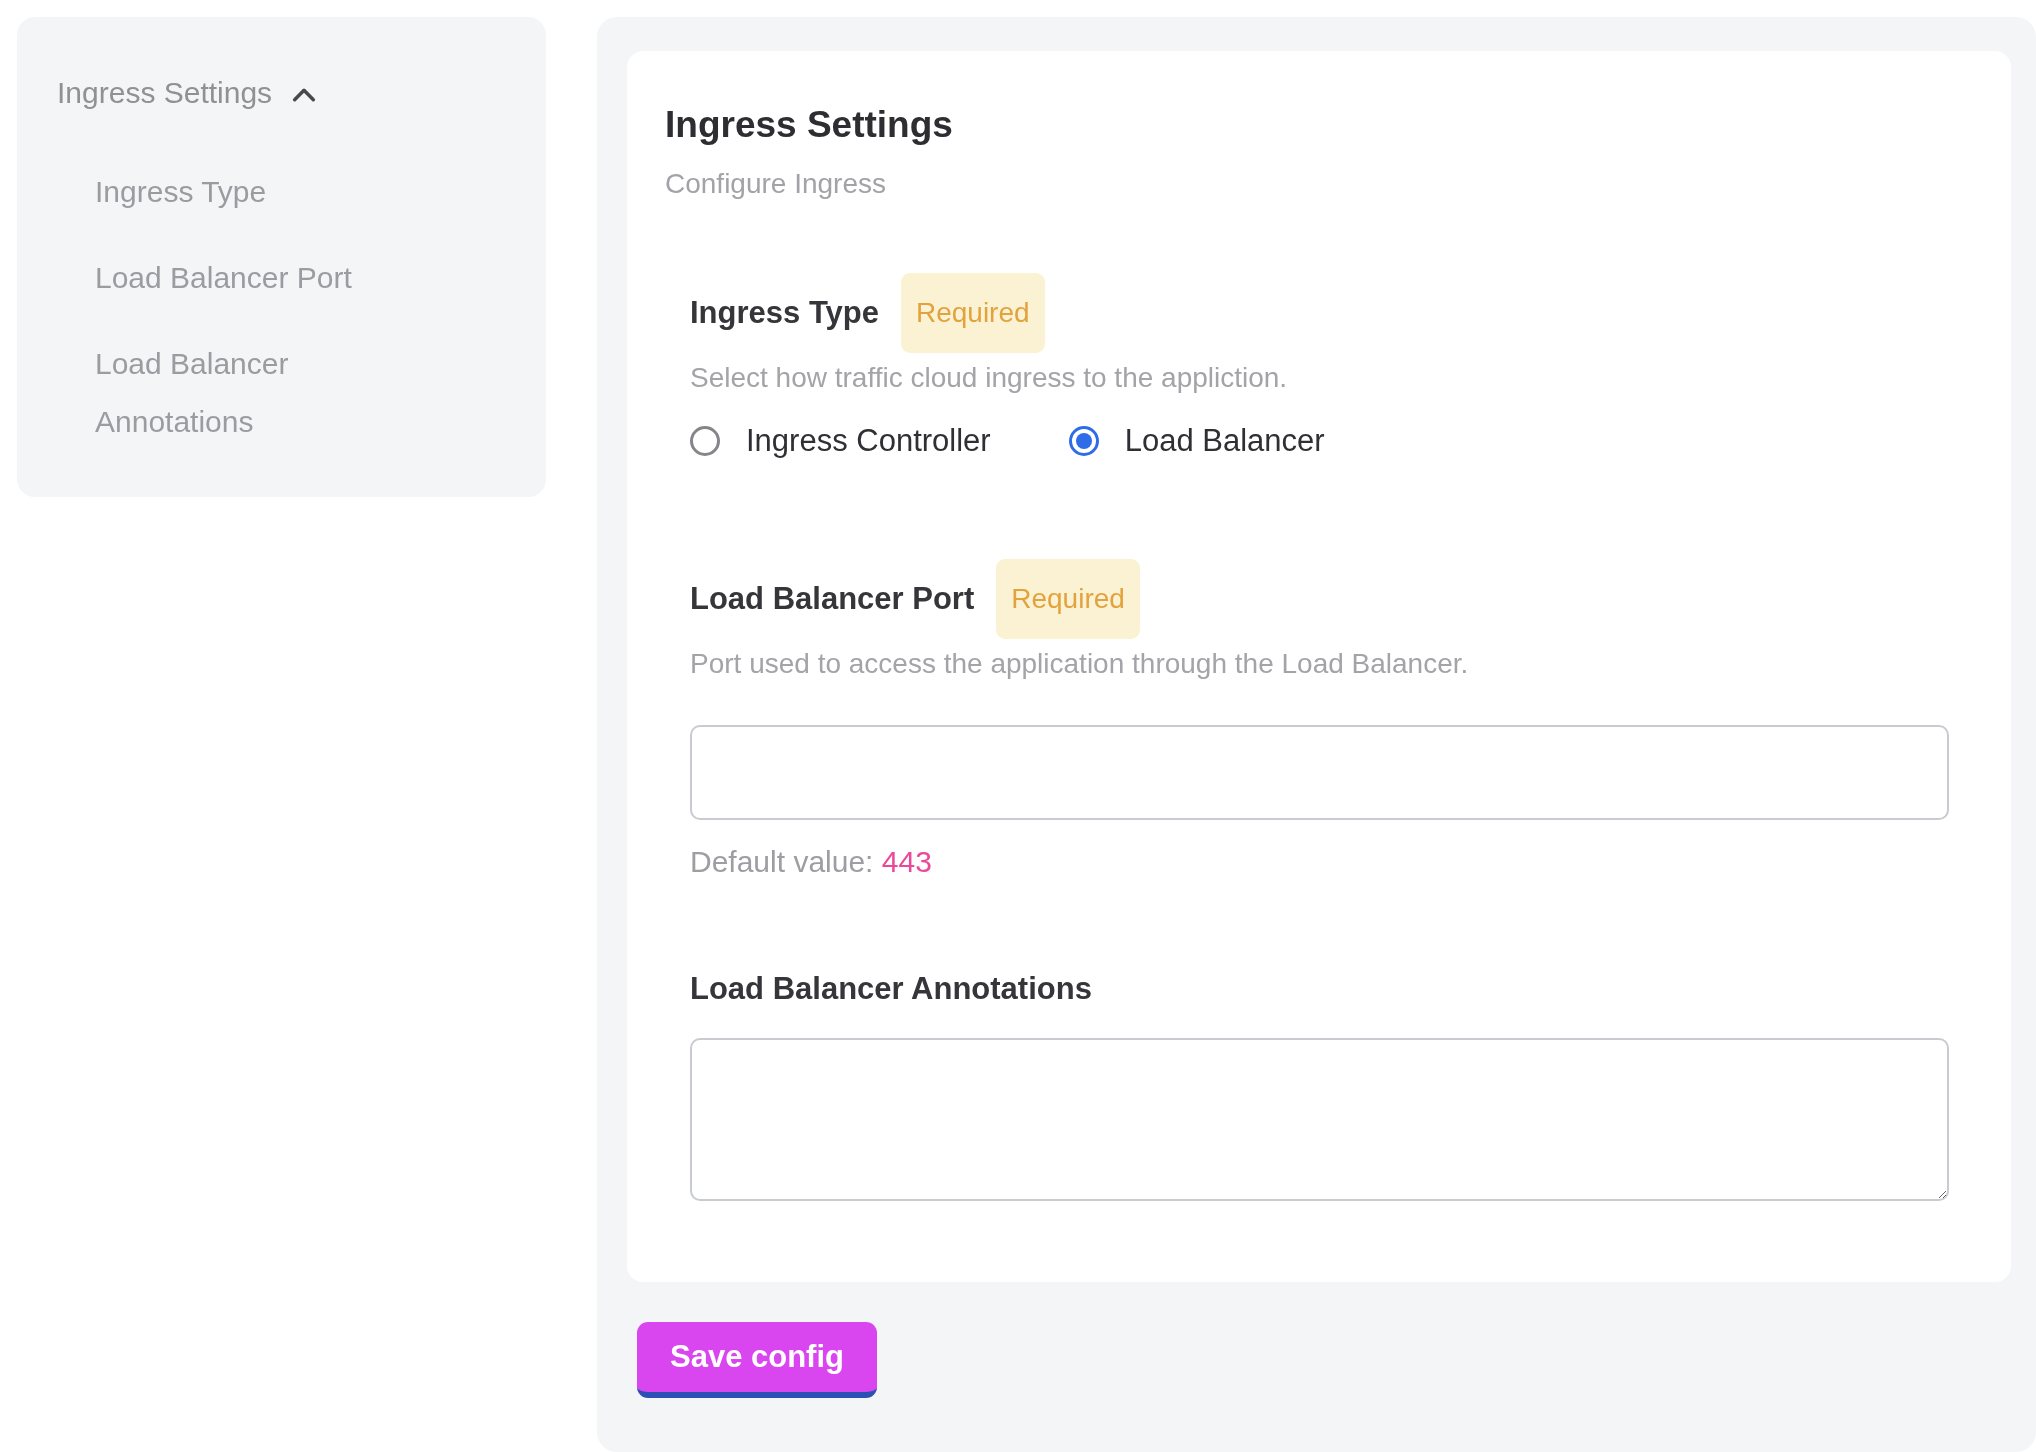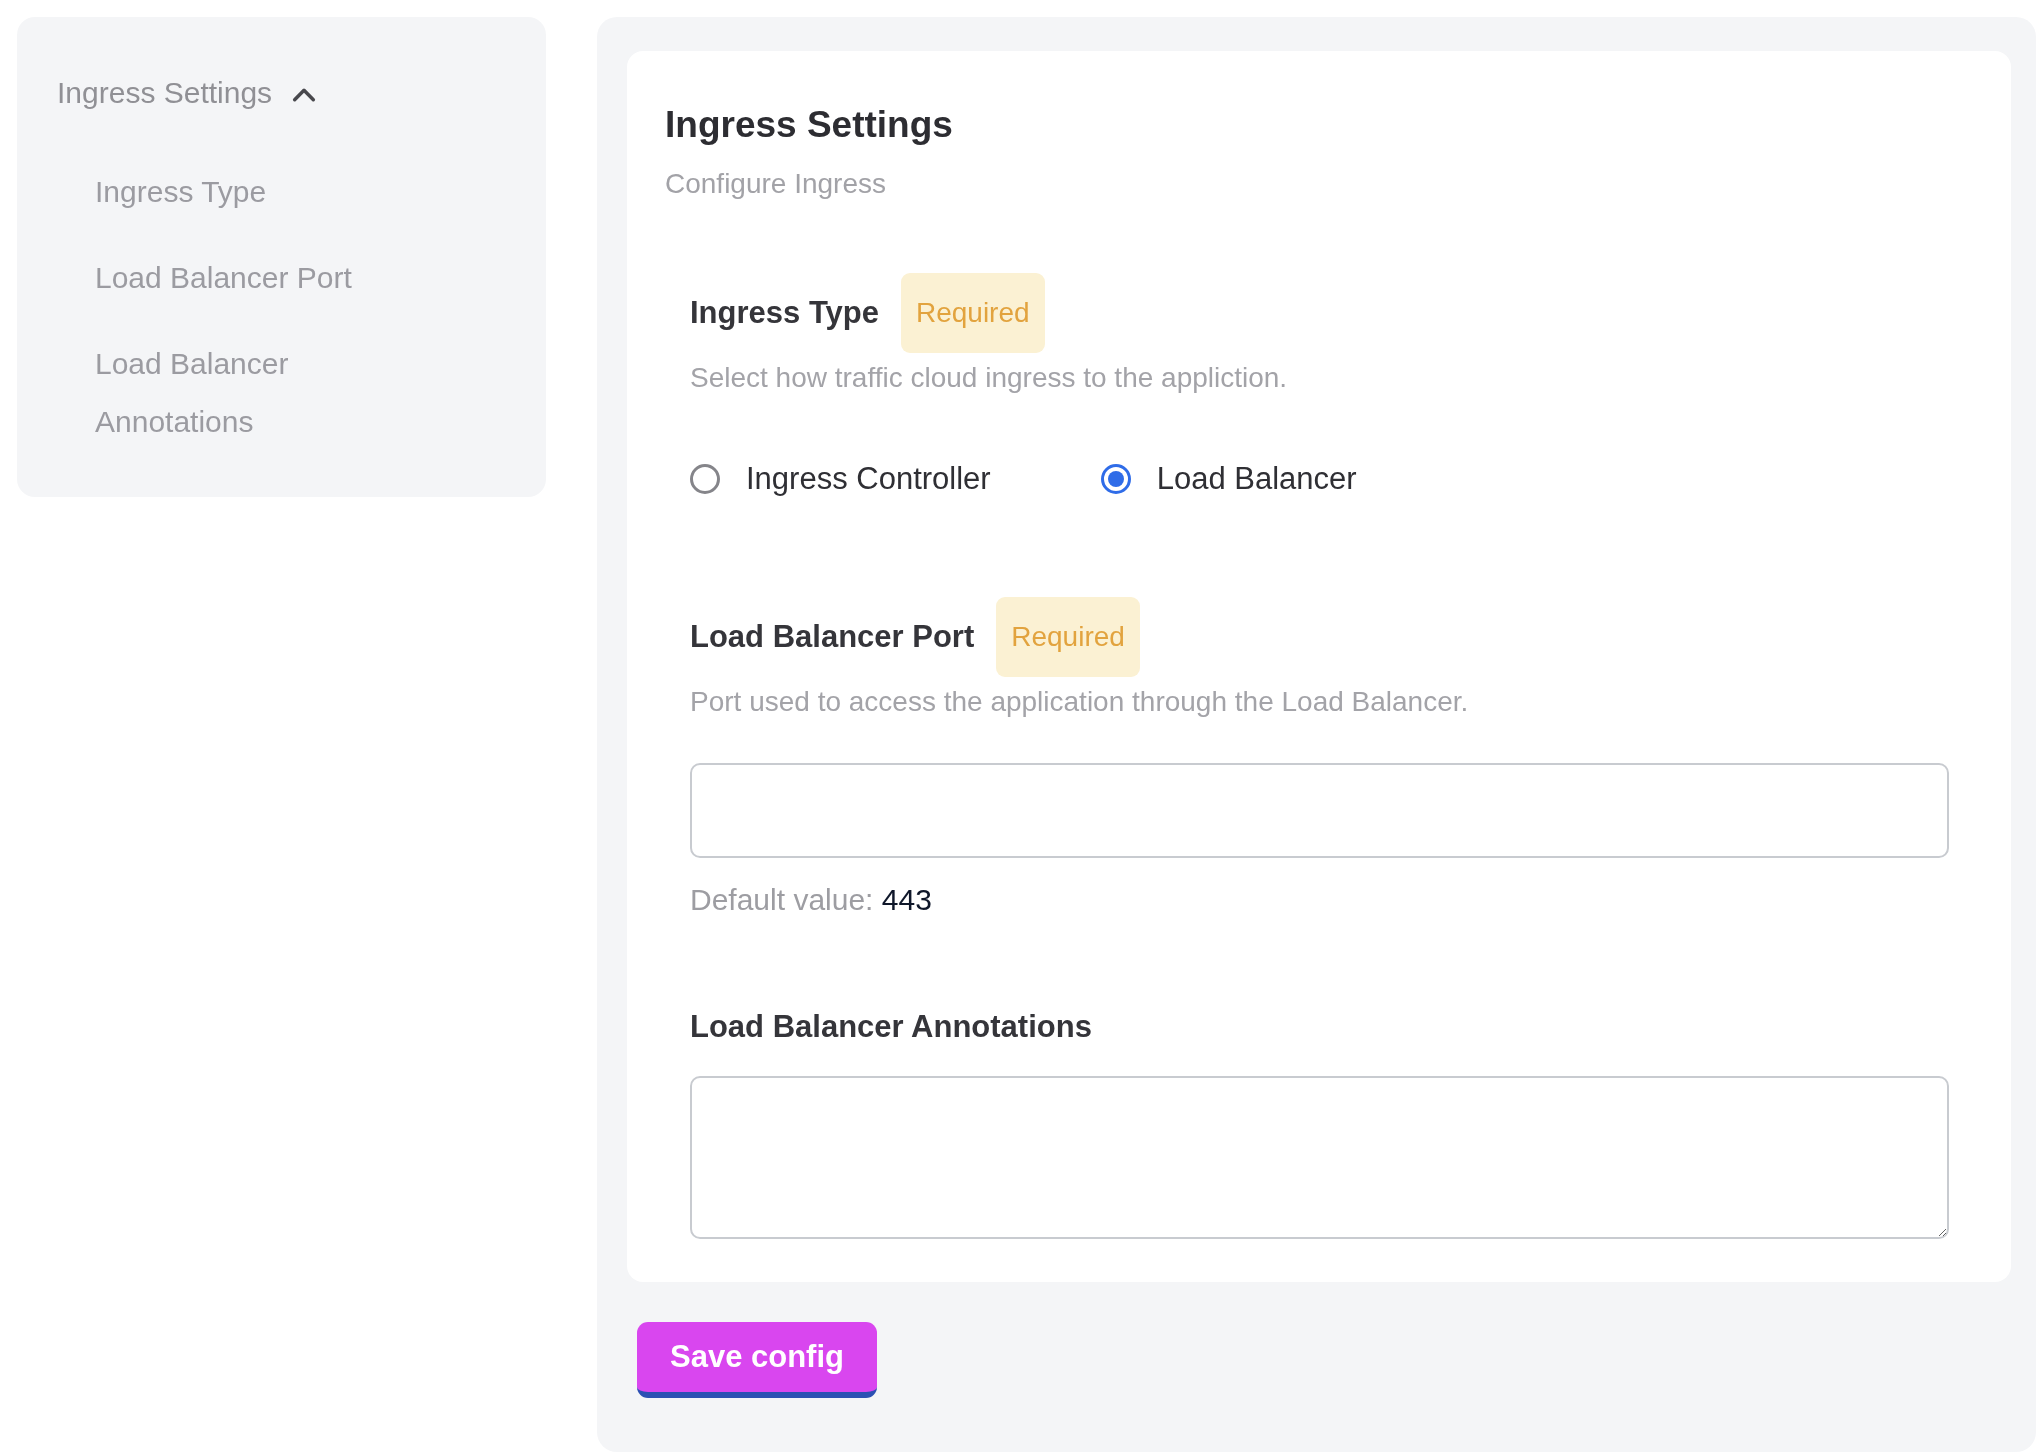--- a/index.html
+++ b/index.html
@@ -98,24 +98,24 @@
   }
   .section-desc {
     margin-top: 8px;
     font-size: 28px;
     line-height: 34px;
     color: #a3a3a8;
   }
 
   
   .radio-row {
-    margin-top: 66px;
+    margin-top: 28px;
     display: flex;
     align-items: flex-end;
-    gap: 110px;
+    gap: 78px;
   }
   .radio-option {
     display: flex;
     align-items: center;
     gap: 26px;
     cursor: pointer;
   }
   .radio-circle {
     width: 30px; height: 30px;
     border-radius: 50%;
@@ -155,21 +155,21 @@
     color: #2f2f34;
     outline: none;
   }
   .hint {
     margin-top: 24px;
     font-size: 30px;
     line-height: 36px;
     color: #9d9da2;
   }
   .hint .hint-value {
-    color: #0f172a;
+    color: #ec4899;
     font-weight: 500;
   }
   .textarea-input {
     display: block;
     margin-top: 30px;
     width: 100%;
     height: 163px;
     border: 2px solid #c8cbd0;
     border-radius: 10px;
     background: #ffffff;

